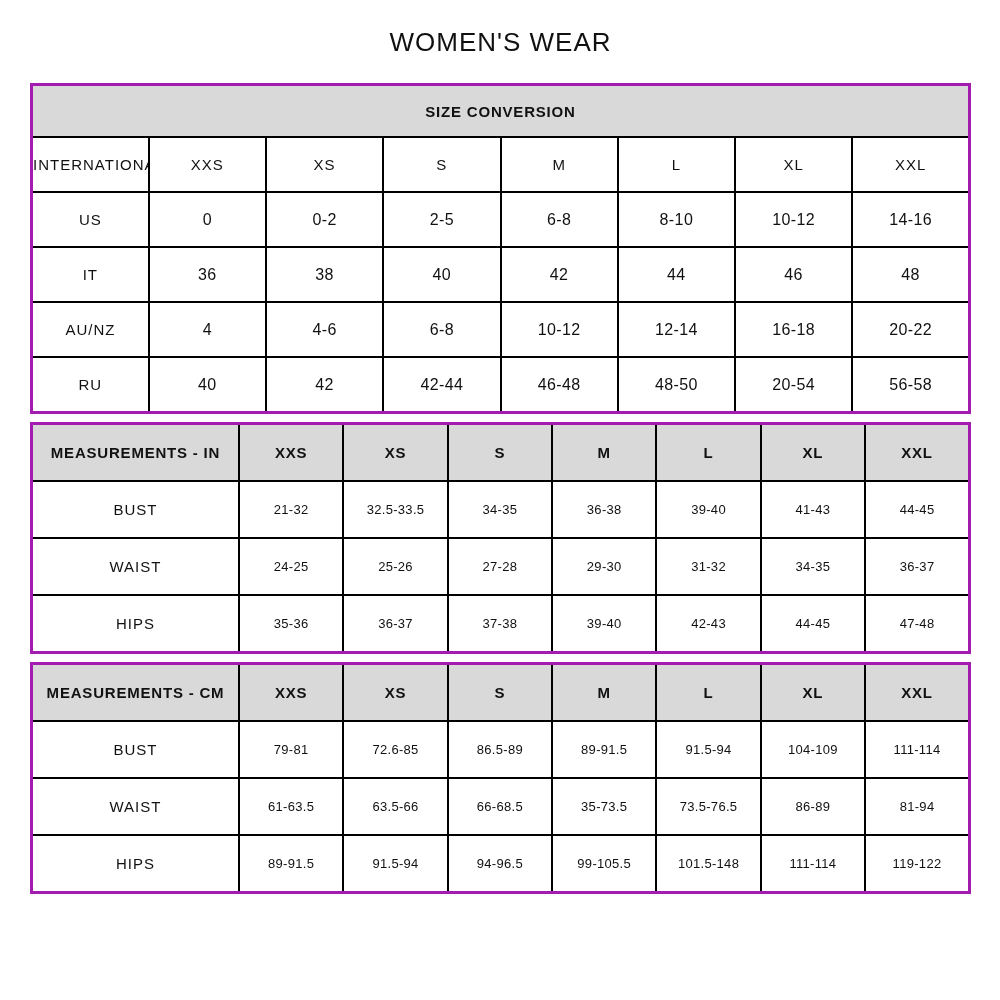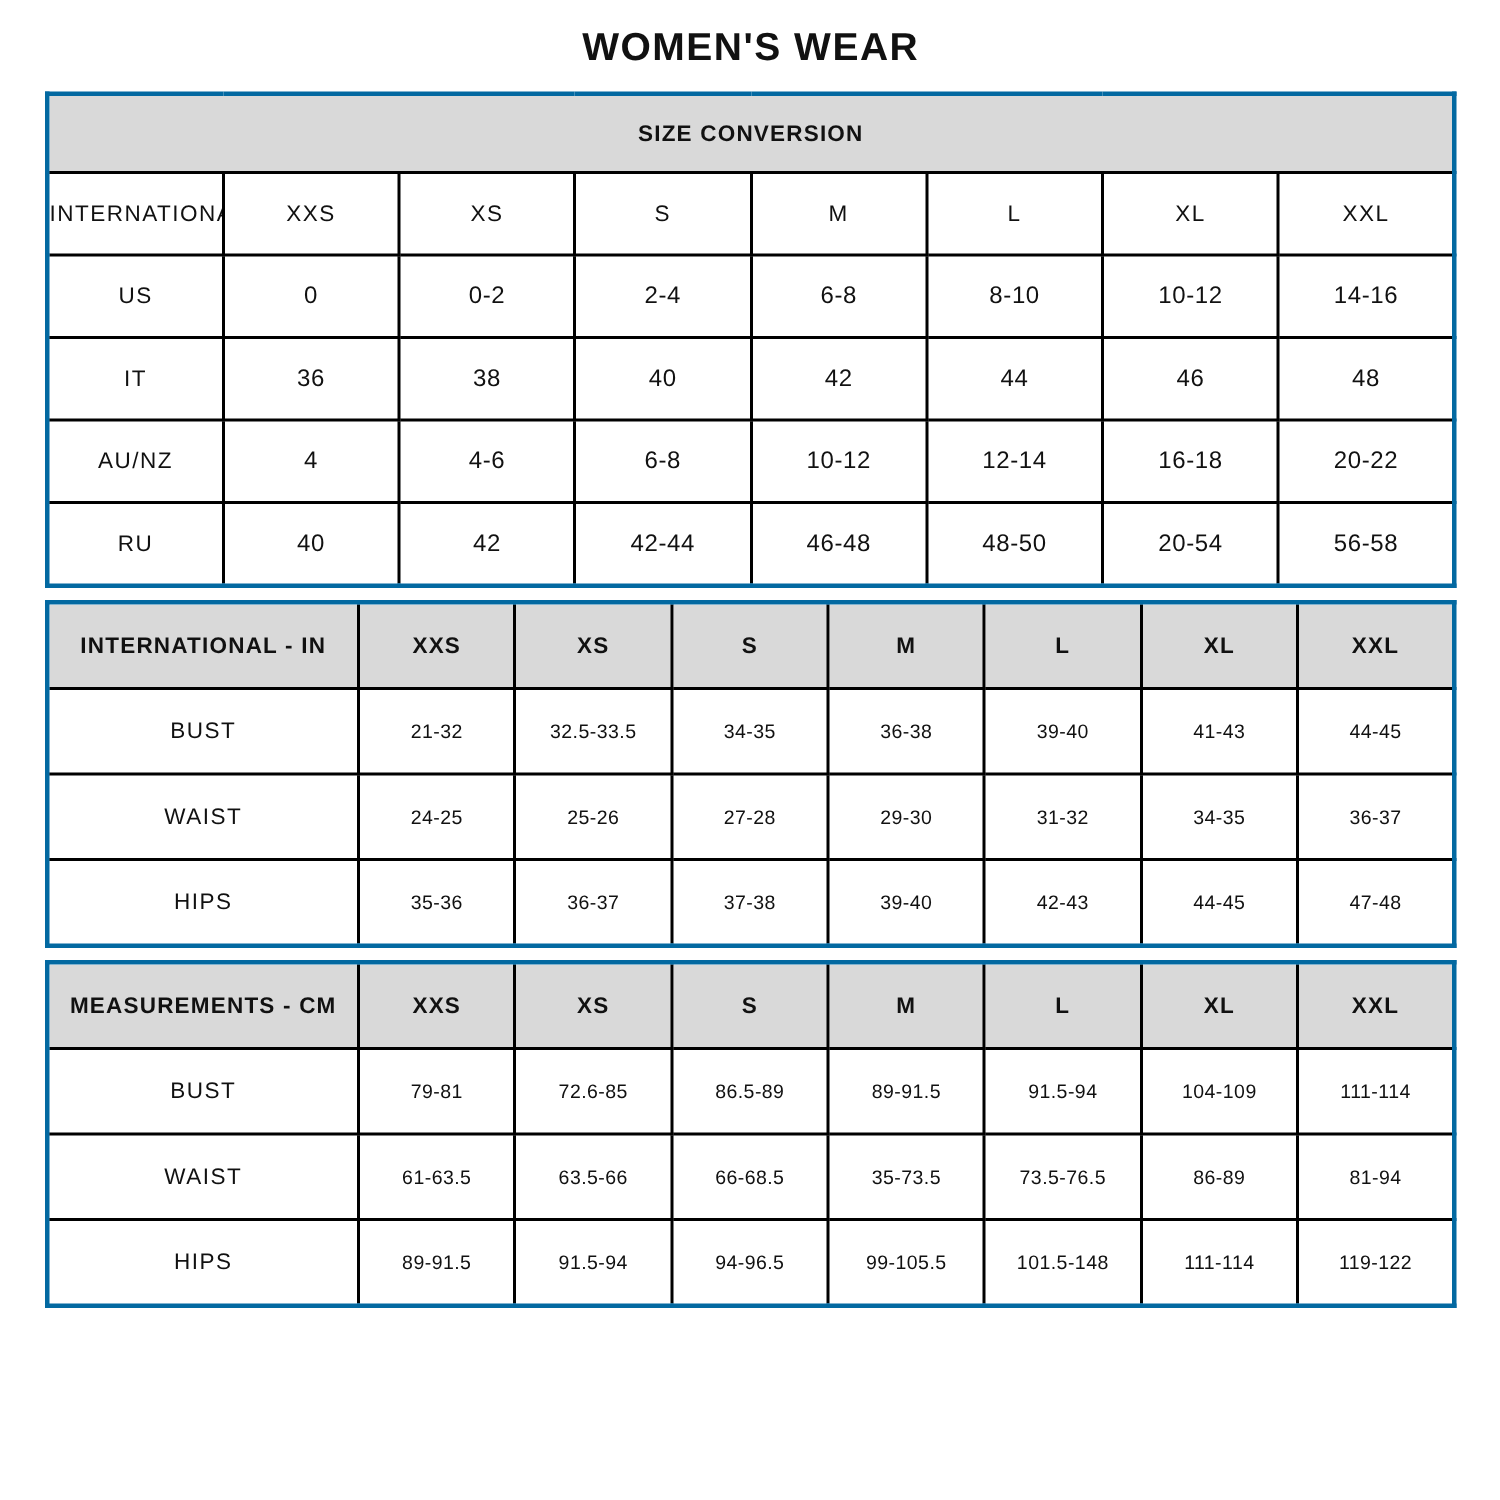--- a/index.html
+++ b/index.html
@@ -3,25 +3,25 @@
 <meta charset="utf-8">
 <style>
   html,body{margin:0;padding:0;}
   body{
     width:1000px;height:1000px;background:#ffffff;
     font-family:"Liberation Sans",sans-serif;color:#111111;
     overflow:hidden;
   }
   .page{padding:0 29px 0 30px;}
   .page-title{
-    text-align:center;font-size:26px;font-weight:bold;
-    letter-spacing:1px;margin:1px;padding:15px 0 13px 0;color:#111;
+    text-align:center;font-size:26px;font-weight:normal;
+    letter-spacing:1px;margin:12px;padding:15px 0 13px 0;color:#111;
   }
   table{width:100%;border-collapse:collapse;table-layout:fixed;}
-  .tbl{border:3px solid #0369a1;}
+  .tbl{border:3px solid #a21caf;}
   .tbl th,.tbl td{
     border:2px solid #000;text-align:center;vertical-align:middle;
     padding:0;overflow:hidden;white-space:nowrap;
   }
   .banner{
     height:50px;background:#d9d9d9;font-size:15px;font-weight:bold;
     letter-spacing:0.8px;
   }
   
   .tbl-conv .colhead th{
@@ -62,21 +62,21 @@
           <th>L</th>
           <th>XL</th>
           <th>XXL</th>
         </tr>
     </thead>
     <tbody>
         <tr>
           <td class="c0">US</td>
           <td>0</td>
           <td>0-2</td>
-          <td>2-4</td>
+          <td>2-5</td>
           <td>6-8</td>
           <td>8-10</td>
           <td>10-12</td>
           <td>14-16</td>
         </tr>
         <tr>
           <td class="c0">IT</td>
           <td>36</td>
           <td>38</td>
           <td>40</td>
@@ -104,21 +104,21 @@
           <td>48-50</td>
           <td>20-54</td>
           <td>56-58</td>
         </tr>
       </tbody>
   </table>
 
   <table class="tbl tbl-meas">
     <thead>
       <tr class="colhead">
-          <th class="c0">INTERNATIONAL - IN</th>
+          <th class="c0">MEASUREMENTS - IN</th>
           <th>XXS</th>
           <th>XS</th>
           <th>S</th>
           <th>M</th>
           <th>L</th>
           <th>XL</th>
           <th>XXL</th>
         </tr>
     </thead>
     <tbody>

